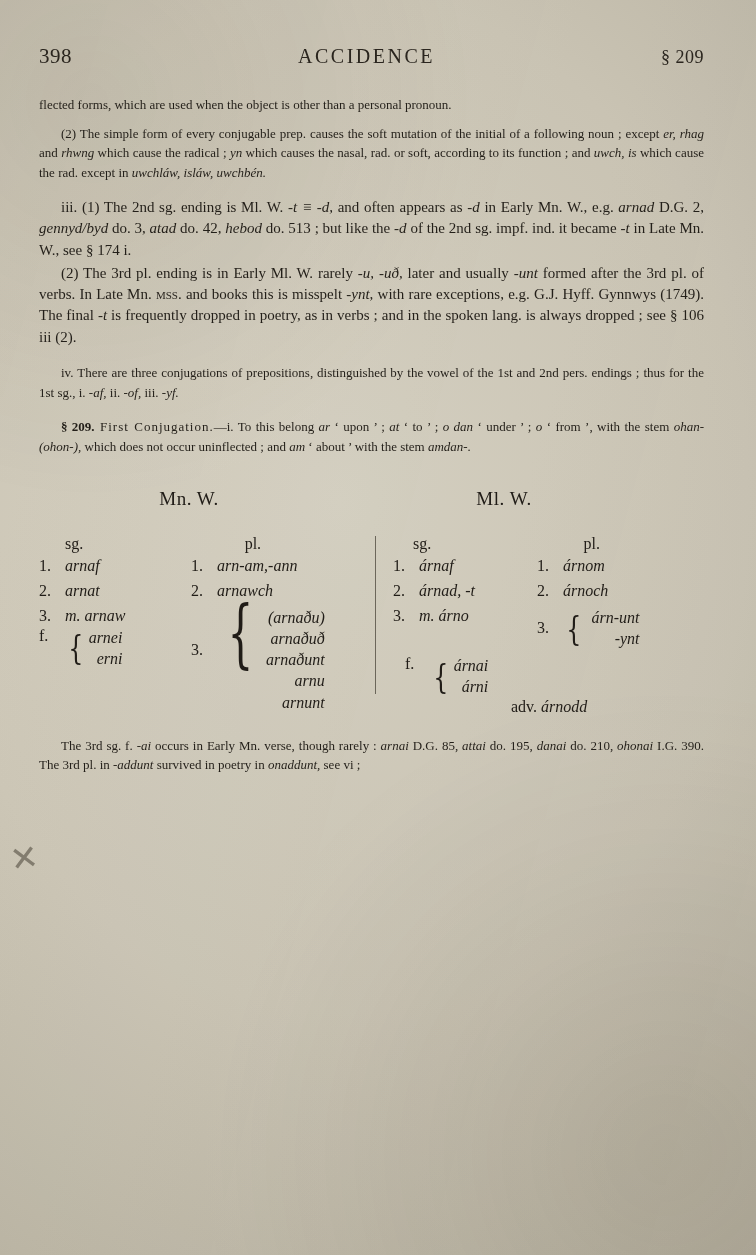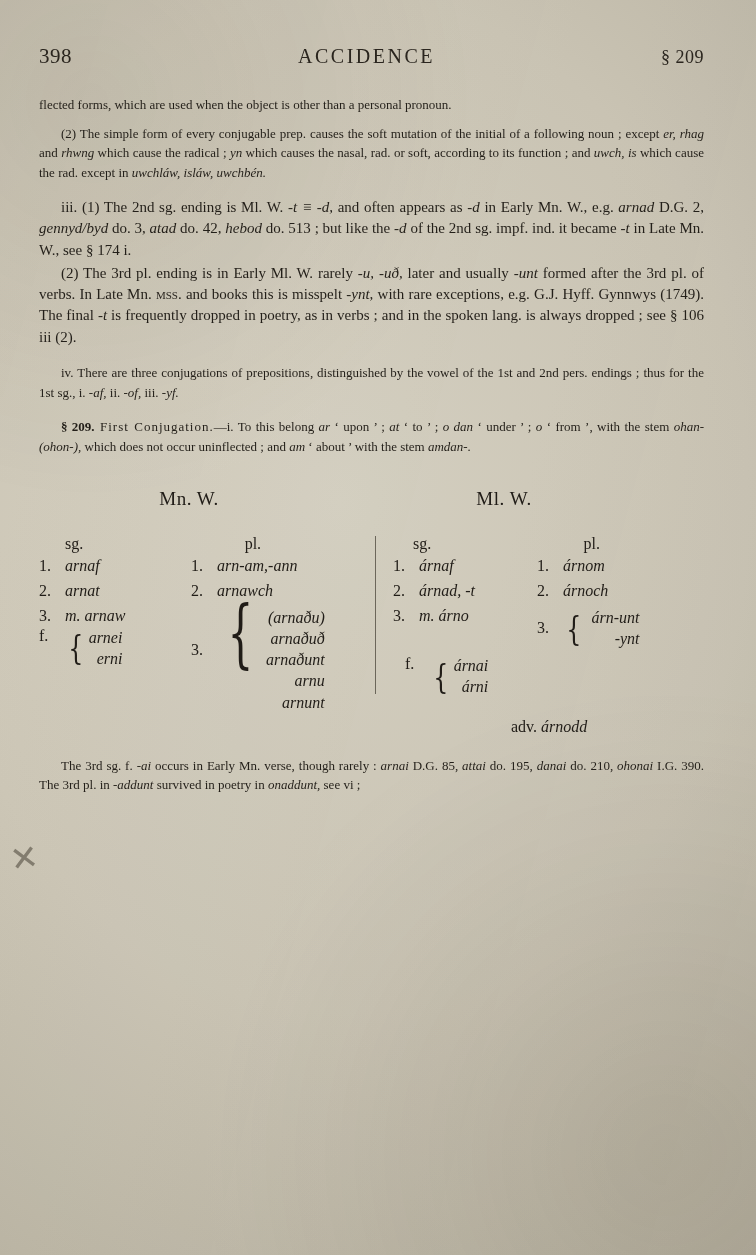--- a/index.html
+++ b/index.html
@@ -154,21 +154,21 @@
     line-height: .72;
     transform: scaleX(.55);
   }
   .stack {
     display: flex;
     flex-direction: column;
     line-height: 1.32;
     text-align: right;
   }
   .adv {
-    margin-top: 20px;
+    margin-top: 0;
     padding-left: 118px;
     font-size: 16px;
   }
 
   
   .pencil-x {
     position: absolute;
     left: 10px;
     top: 838px;
     z-index: 3;

